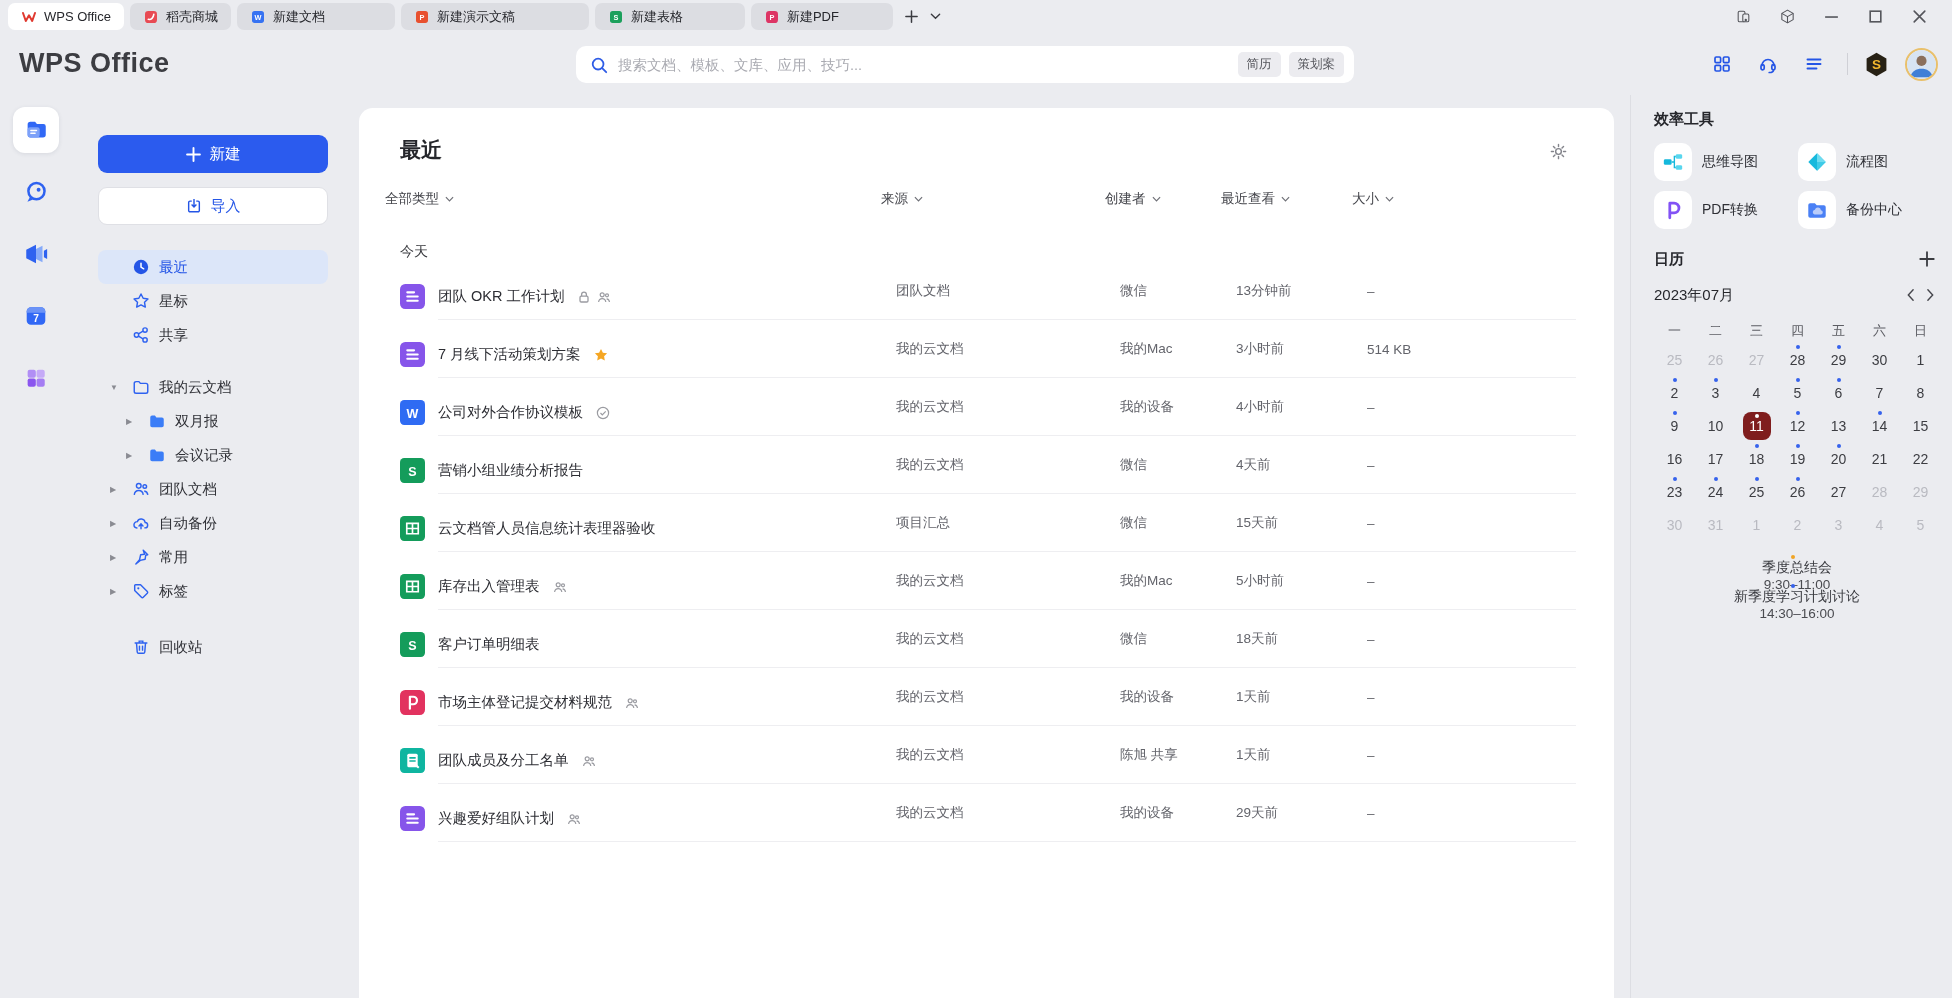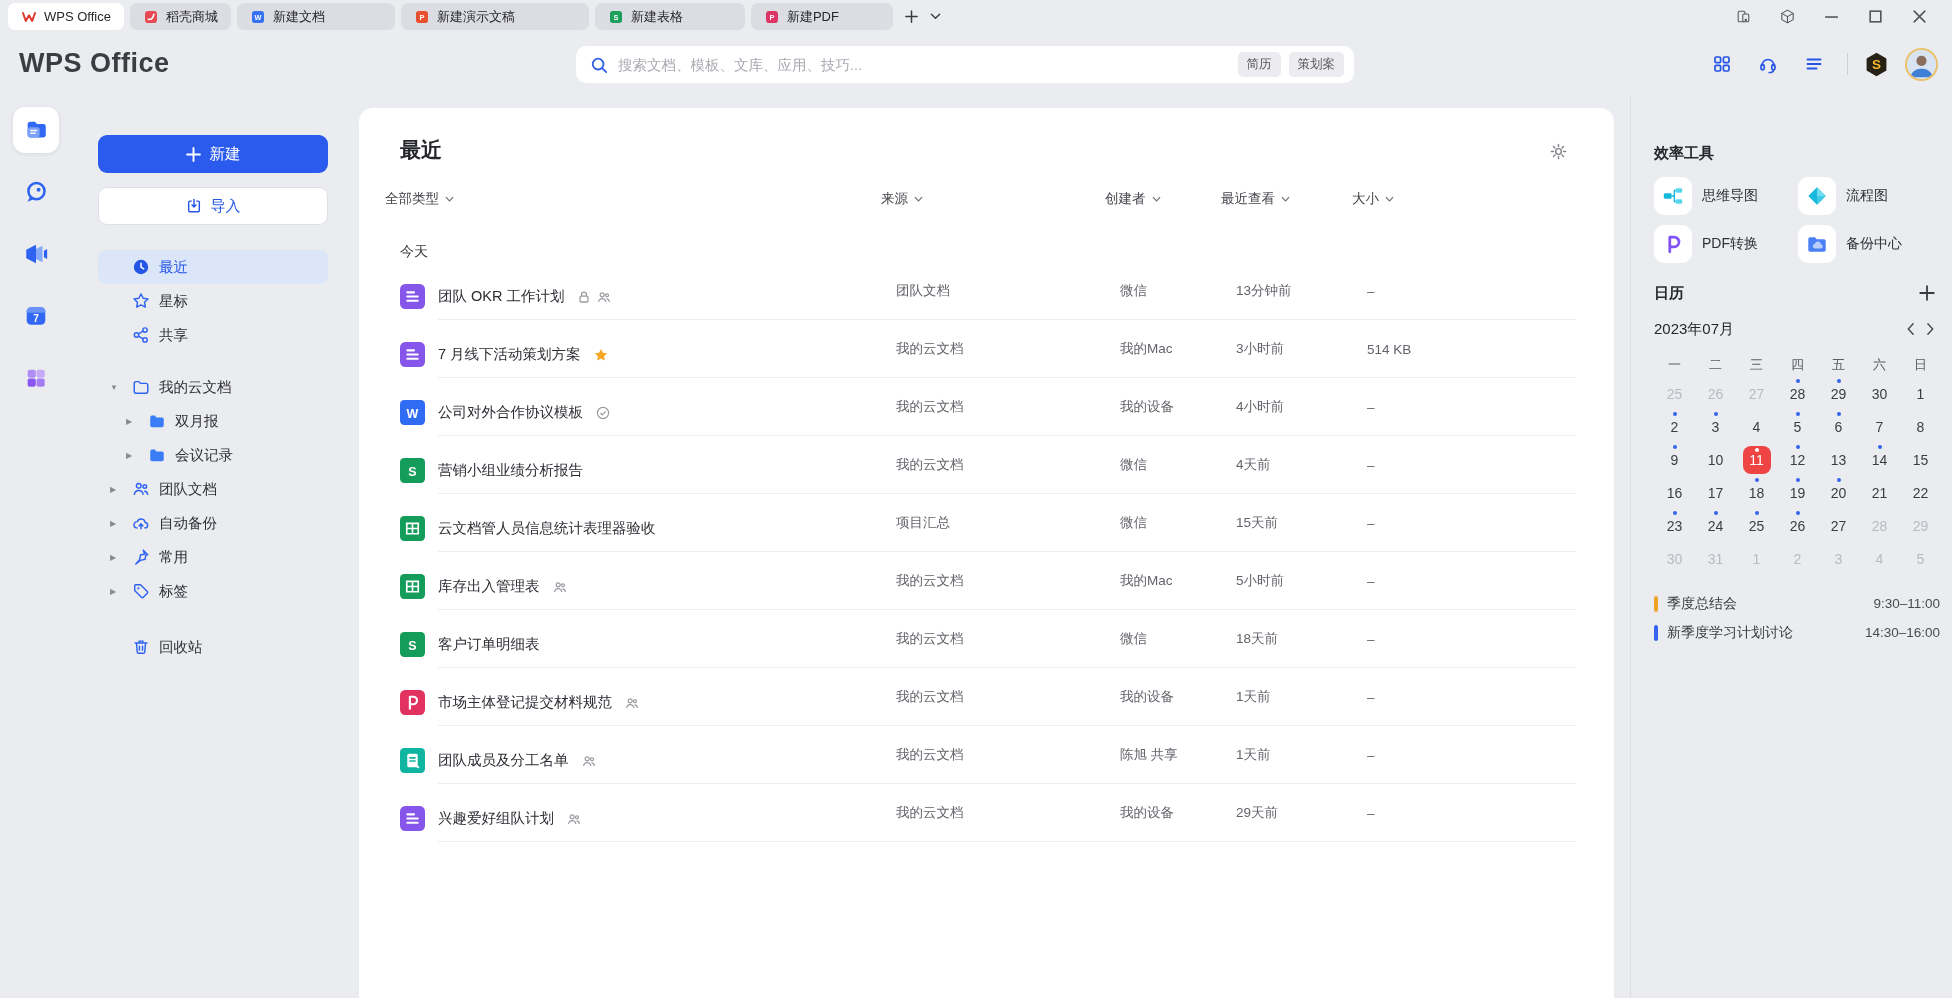--- a/index.html
+++ b/index.html
@@ -76,45 +76,45 @@
   .name-cell { display:flex; align-items:center; gap:13px;margin-top:11px; }
   .file-icon { width:25px; height:25px; flex:0 0 25px; }
   .file-name { font-size:14.5px; color:#2c2d33; white-space:nowrap; }
   .badges { display:flex; align-items:center; gap:6px; }
   .badge { width:14px; height:14px; display:inline-block; }
   .badge svg { width:14px; height:14px; }
   .cell-sec { font-size:13.5px; color:#63646b; }
 
   
   .rightpanel { position:absolute; left:1630px; top:95px; bottom:0; width:322px; border-left:1px solid #dddee3; padding:0 12px 0 23px; }
-  .tools-title { margin-top:49px; font-size:15px; font-weight:700; color:#26272c; }
+  .tools-title { margin-top:15px; font-size:15px; font-weight:700; color:#26272c; }
   .tools-grid { margin-top:14px; display:grid; grid-template-columns:144px 144px; row-gap:10px; }
   .tool { display:flex; align-items:center; gap:10px; }
   .tool-box { width:38px; height:38px; background:#fff; border-radius:10px; display:flex; align-items:center; justify-content:center; }
   .tool-box svg { width:22px; height:22px; }
   .tool-label { font-size:14px; color:#2f3036; }
   .cal-head { margin-top:21px; display:flex; }
   .cal-title { font-size:15px; font-weight:700; color:#26272c; flex:1; }
   .cal-add { width:18px; height:18px; margin-right:4px; }
   .month-row { margin-top:16px; display:flex; align-items:center; }
   .month-label { font-size:15px; color:#26272c; flex:1; }
   .month-nav { width:20px; height:20px; display:flex; align-items:center; justify-content:center; }
   .month-nav svg { width:9px; height:14px; }
   .weekdays, .days { display:grid; grid-template-columns:repeat(7,41px); }
   .weekdays { margin-top:14px; }
   .weekday { height:24px; display:flex; align-items:center; justify-content:center; font-size:13px; color:#5c5d63; }
   .cal-day { height:33px; position:relative; display:flex; align-items:center; justify-content:center; font-size:14px; color:#3c3d42; }
   .cal-day.muted { color:#b9bac1; }
   .cal-dot { position:absolute; top:2px; left:50%; transform:translateX(-50%); width:4px; height:4px; border-radius:50%; background:#3662ec; display:none; }
   .cal-day.dot .cal-dot { display:block; }
   .cal-day .num { display:block; }
-  .cal-day.selected .num { background:#ef4444; color:#fff; width:28px; height:28px; border-radius:8px; line-height:28px; text-align:center; }
+  .cal-day.selected .num { background:#7f1d1d; color:#fff; width:28px; height:28px; border-radius:8px; line-height:28px; text-align:center; }
   .cal-day.selected .cal-dot { background:#fff; top:5px; z-index:2; }
   .events { margin-top:14px; }
-  .event { height:29px; display:flex; align-items:center; }
+  .event { height:29px; display:flex; align-items:center;flex-direction:column; }
   .event-bar { width:4px; height:16px; border-radius:2px; margin-right:9px; flex:0 0 4px; }
   .event-title { font-size:14px; color:#3a3b40; flex:1; white-space:nowrap; }
   .event-time { font-size:13.5px; color:#4a4b50; }
 </style>
 </head>
 <body>
 
 <div class="tabbar">
   <div class="tabs">
       <div class="tab active">

